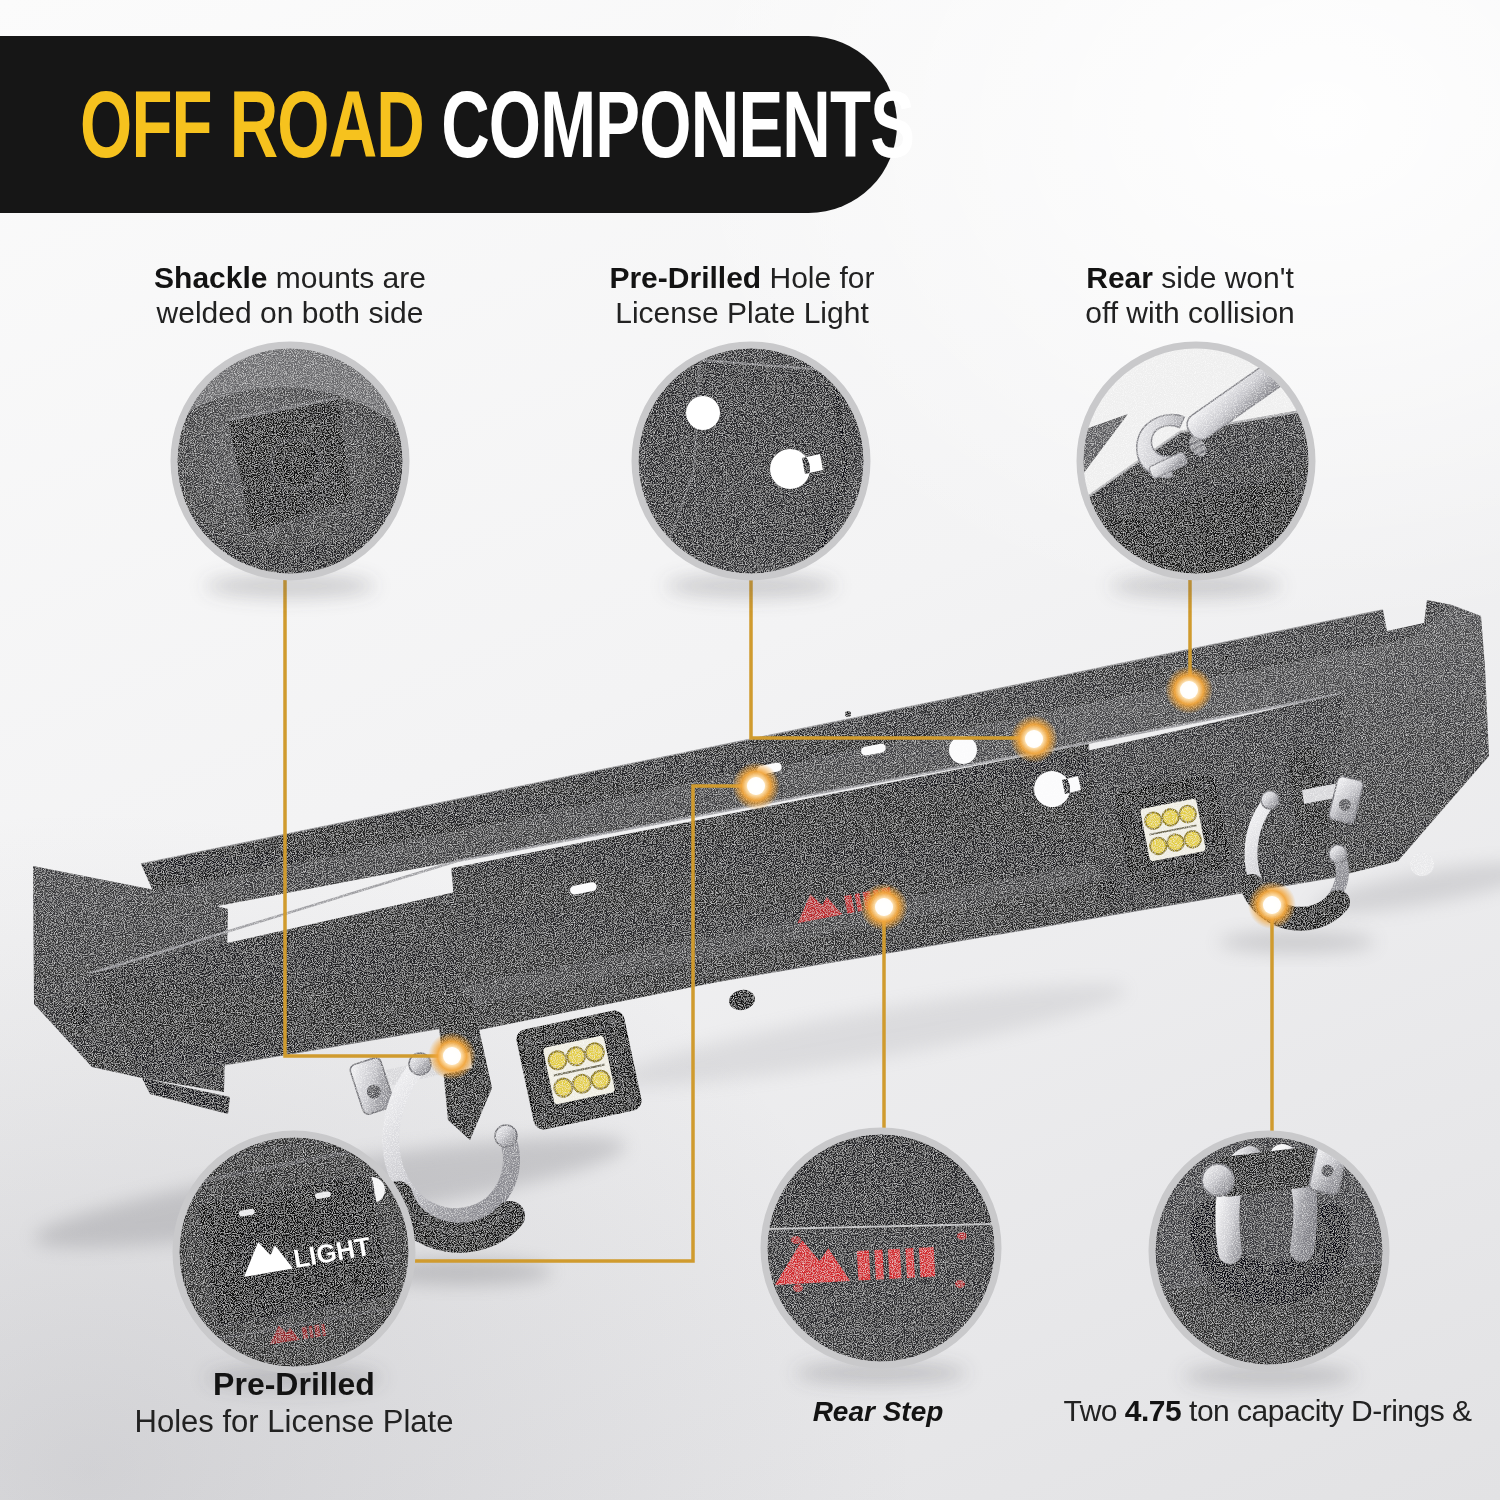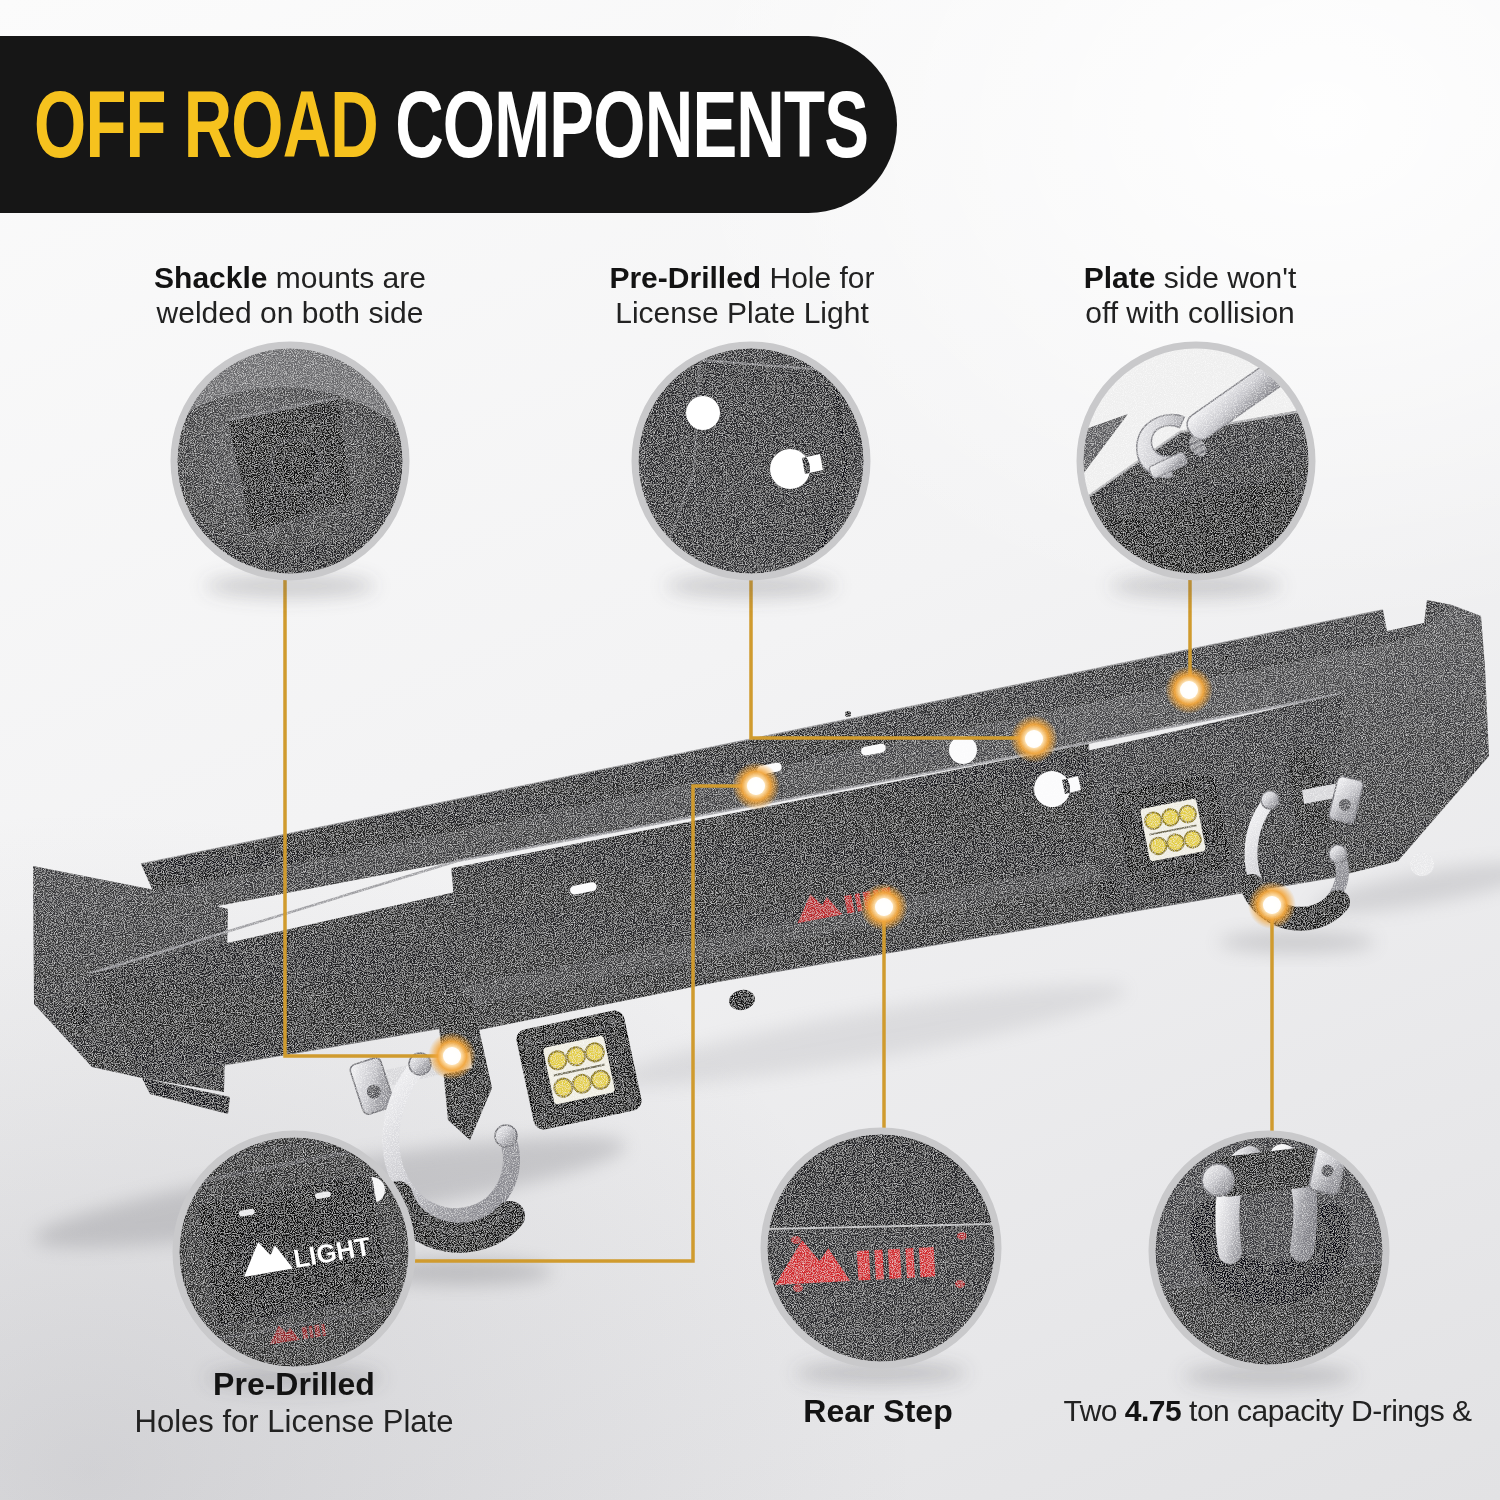--- a/index.html
+++ b/index.html
@@ -7,21 +7,21 @@
     position:relative;width:1500px;height:1500px;overflow:hidden;
     font-family:"Liberation Sans",sans-serif;
     background:
       radial-gradient(1100px 850px at 88% 8%, rgba(255,255,255,.9) 0%, rgba(255,255,255,0) 60%),
       radial-gradient(1500px 1200px at 6% 98%, rgba(110,110,118,.20) 0%, rgba(110,110,118,0) 55%),
       linear-gradient(158deg,#fbfbfb 0%,#f3f3f4 45%,#e8e8ea 80%,#e2e2e4 100%);
   }
   .banner{
     position:absolute;left:0;top:36px;width:897px;height:177px;
     background:#161616;border-radius:0 95px 95px 0;
-    display:flex;align-items:center;padding-left:34px;box-sizing:border-box;
+    display:flex;align-items:center;padding-left:80px;box-sizing:border-box;
   }
   .banner-text{
     font-size:86px;font-weight:700;white-space:nowrap;letter-spacing:-1px;
     transform:scale(0.78,1.10);transform-origin:left center;
   }
   .banner-text .hl{color:#F6C21E;}
   .banner-text .rest{color:#ffffff;margin-left:22px;}
   .lbl{
     position:absolute;text-align:center;color:#222;
     font-size:30px;line-height:35px;
@@ -402,28 +402,28 @@
 
   <div class="lbl" style="left:527px;top:260px;width:430px;">
     <b>Pre-Drilled</b><span> Hole for</span><br>
     <span>License Plate Light</span>
   </div>
   <div class="lbl" style="left:75px;top:260px;width:430px;">
     <b>Shackle</b><span> mounts are</span><br>
     <span>welded on both side</span>
   </div>
   <div class="lbl" style="left:975px;top:260px;width:430px;">
-    <b>Plate</b><span> side won't</span><br>
+    <b>Rear</b><span> side won't</span><br>
     <span>off with collision</span>
   </div>
 
   <div class="lbl lbl-b1" style="left:79px;top:1366px;width:430px;">
     <b class="l1">Pre-Drilled</b><br>
     <span>Holes for License Plate</span>
   </div>
-  <div class="lbl" style="left:663px;top:1394px;width:430px;font-size:32px;">
+  <div class="lbl" style="left:663px;top:1394px;width:430px;font-size:28px;font-style:italic;">
     <b>Rear Step</b>
   </div>
   <div class="lbl lbl-b3" style="left:1035px;top:1392px;width:465px;text-align:center;">
     <span>Two </span><b>4.75</b><span> ton capacity D-rings &amp;</span><br>
   </div>
 
 </div>
 
 </body></html>

